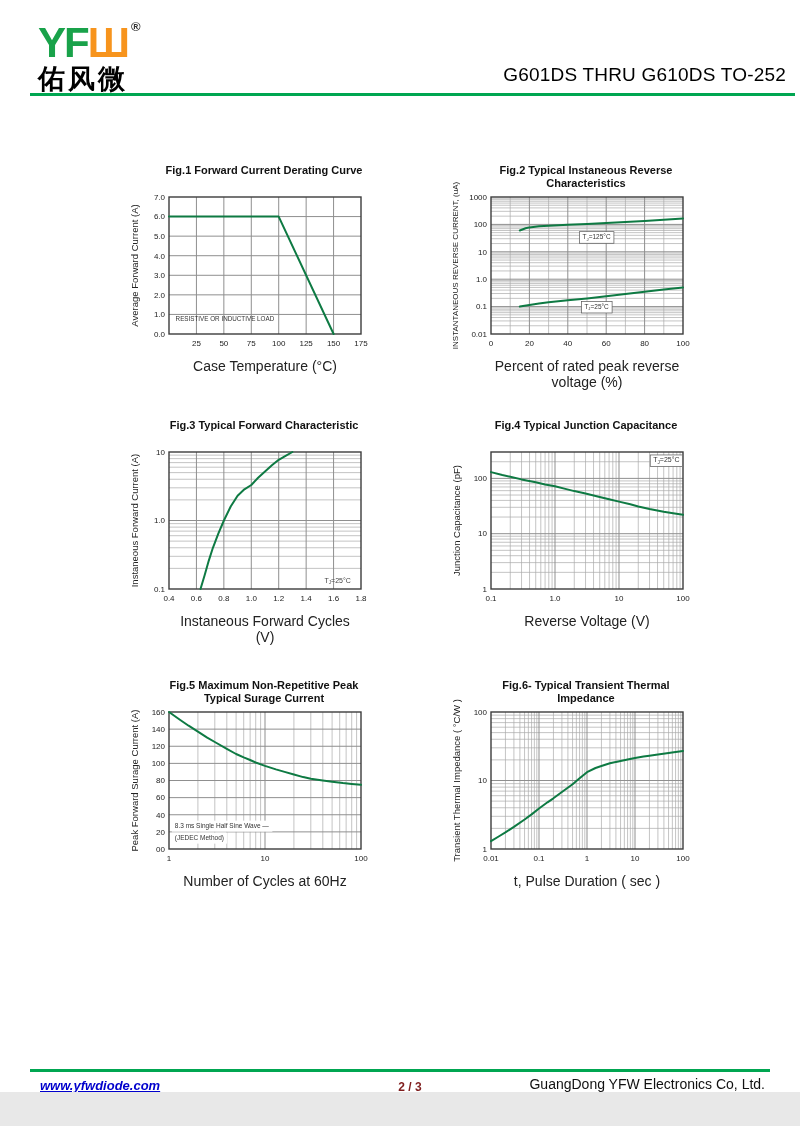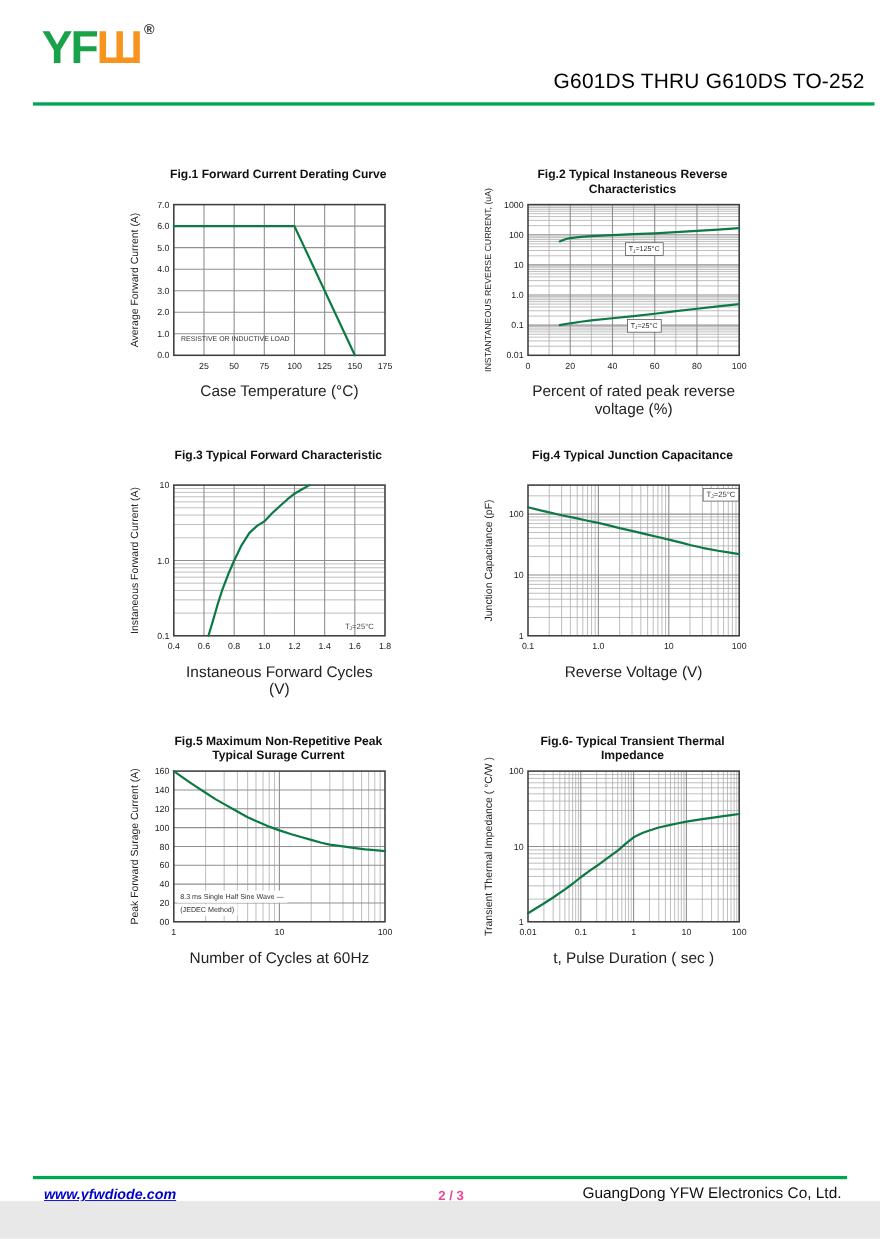--- a/index.html
+++ b/index.html
@@ -6,45 +6,46 @@
   .page{position:relative;width:800px;height:1092px;background:#ffffff;
         font-family:"Liberation Sans",sans-serif;overflow:hidden;margin:0 auto;}
   
   .logo{position:absolute;left:38px;top:4px;}
   .logo-main{font-size:42px;font-weight:bold;line-height:46px;letter-spacing:-2px;}
   .logo-reg{font-size:13px;font-weight:bold;color:#333;vertical-align:26px;margin-left:3px;letter-spacing:0;}
   .logo-cn{font-size:27px;font-weight:bold;color:#000;letter-spacing:3px;margin-top:-5px;}
   .doc-title{position:absolute;right:14px;top:64px;font-size:19px;font-weight:normal;color:#000;letter-spacing:0.2px;}
   .header-rule{position:absolute;left:30px;right:5px;top:93px;height:3px;}
   
-  .fig{position:absolute;width:330px;height:250px;margin:0;padding:0;}
+  .fig{position:absolute;width:330px;height:250px;margin:11px;padding:0;}
   #f1{left:90px;top:148px}#f2{left:412px;top:148px}
   #f3{left:90px;top:403px}#f4{left:412px;top:403px}
   #f5{left:90px;top:663px}#f6{left:412px;top:663px}
   .fig-title{position:absolute;left:52px;width:222px;top:5px;text-align:center;
              font-size:11px;font-weight:bold;color:#111;line-height:13px;}
   .xlabel{position:absolute;left:68px;width:192px;top:199px;text-align:center;font-size:14px;color:#222;}
   .ylabel{position:absolute;left:-76px;top:100px;width:220px;height:13px;text-align:center;
           font-size:9.5px;color:#222;transform:rotate(-90deg);}
   .ylabel.small{font-size:8px;}
   svg.plot{position:absolute;left:0;top:0;}
   svg text{font-family:"Liberation Sans",sans-serif;}
   
   .footer-rule{position:absolute;left:30px;top:1069px;width:740px;height:3px;}
   .site-link{position:absolute;left:40px;top:1078px;font-size:13px;font-weight:bold;text-decoration:underline;font-style:italic;}
-  .page-num{position:absolute;left:370px;width:80px;top:1080px;text-align:center;font-size:12px;font-weight:bold;color:#ec4899;}
+  .page-num{position:absolute;left:370px;width:80px;top:1080px;text-align:center;font-size:12px;font-weight:bold;color:#7f1d1d;}
   .company{position:absolute;right:35px;top:1076px;font-size:14px;font-weight:normal;color:#111;}
 </style>
 </head>
 <body>
 
 <div class="page">
 
   <div class="logo">
     <div class="logo-main"><span class="logo-yf" style="color: rgb(25, 162, 74);">YF</span><span class="logo-w" style="color: rgb(247, 148, 29);">Ш</span><span class="logo-reg">®</span></div>
+    <div class="logo-cn">佑风微</div>
   </div>
   <div class="doc-title">G601DS THRU G610DS  TO-252</div>
   <div class="header-rule" style="background: rgb(0, 166, 81);"></div>
 
   <figure class="fig" id="f1">
     <div class="fig-title">
       <div>Fig.1  Forward Current Derating Curve</div>
       <div></div>
     </div>
     <div class="ylabel">Average Forward Current (A)</div>

